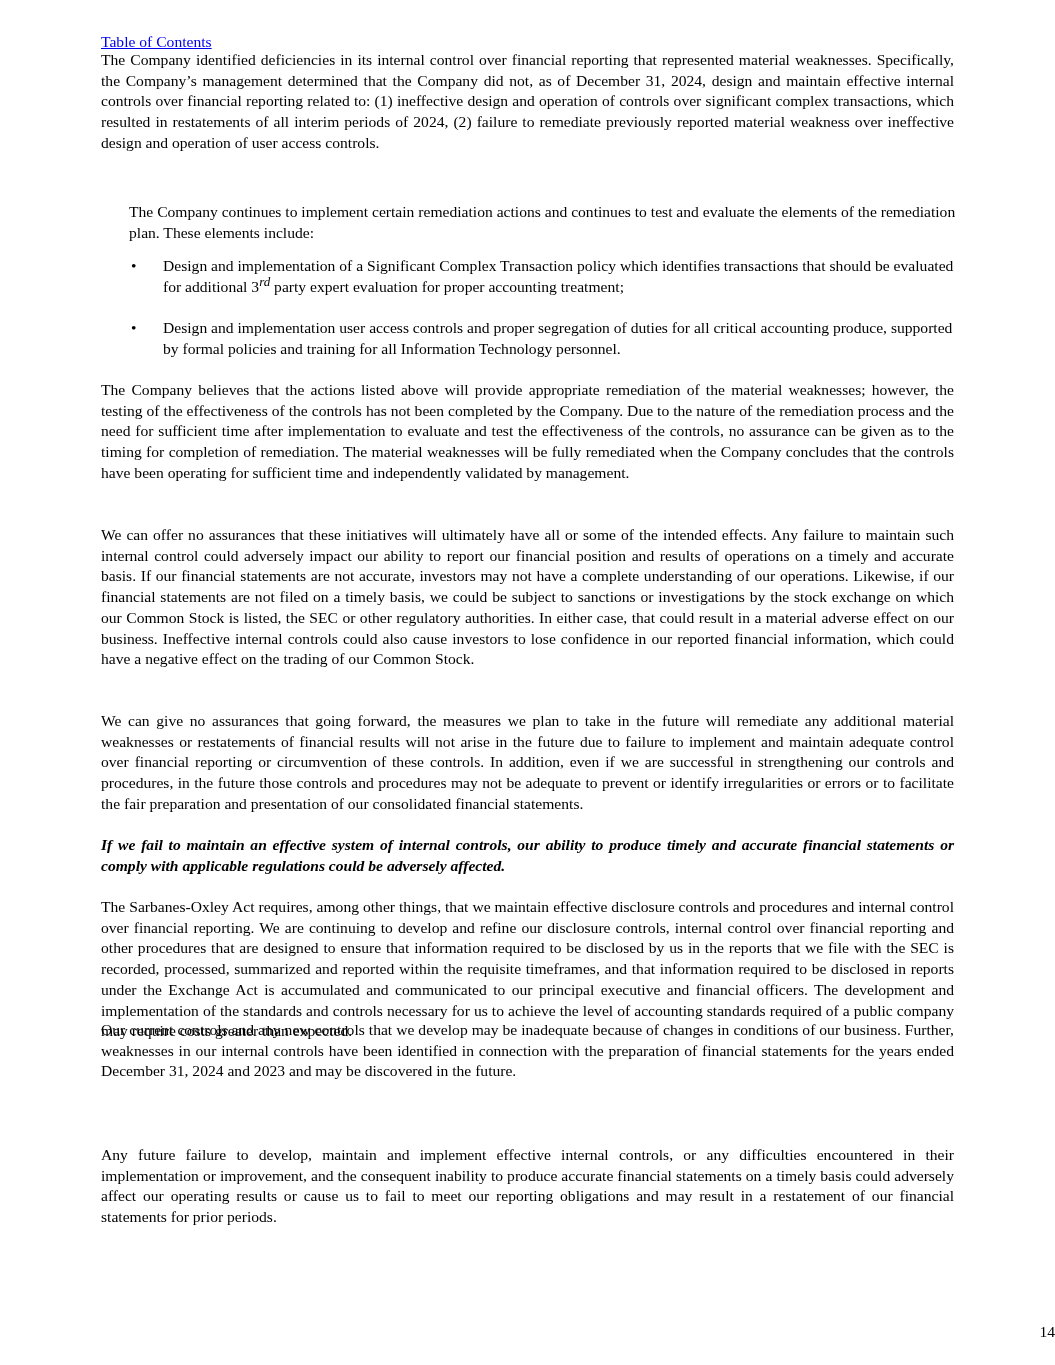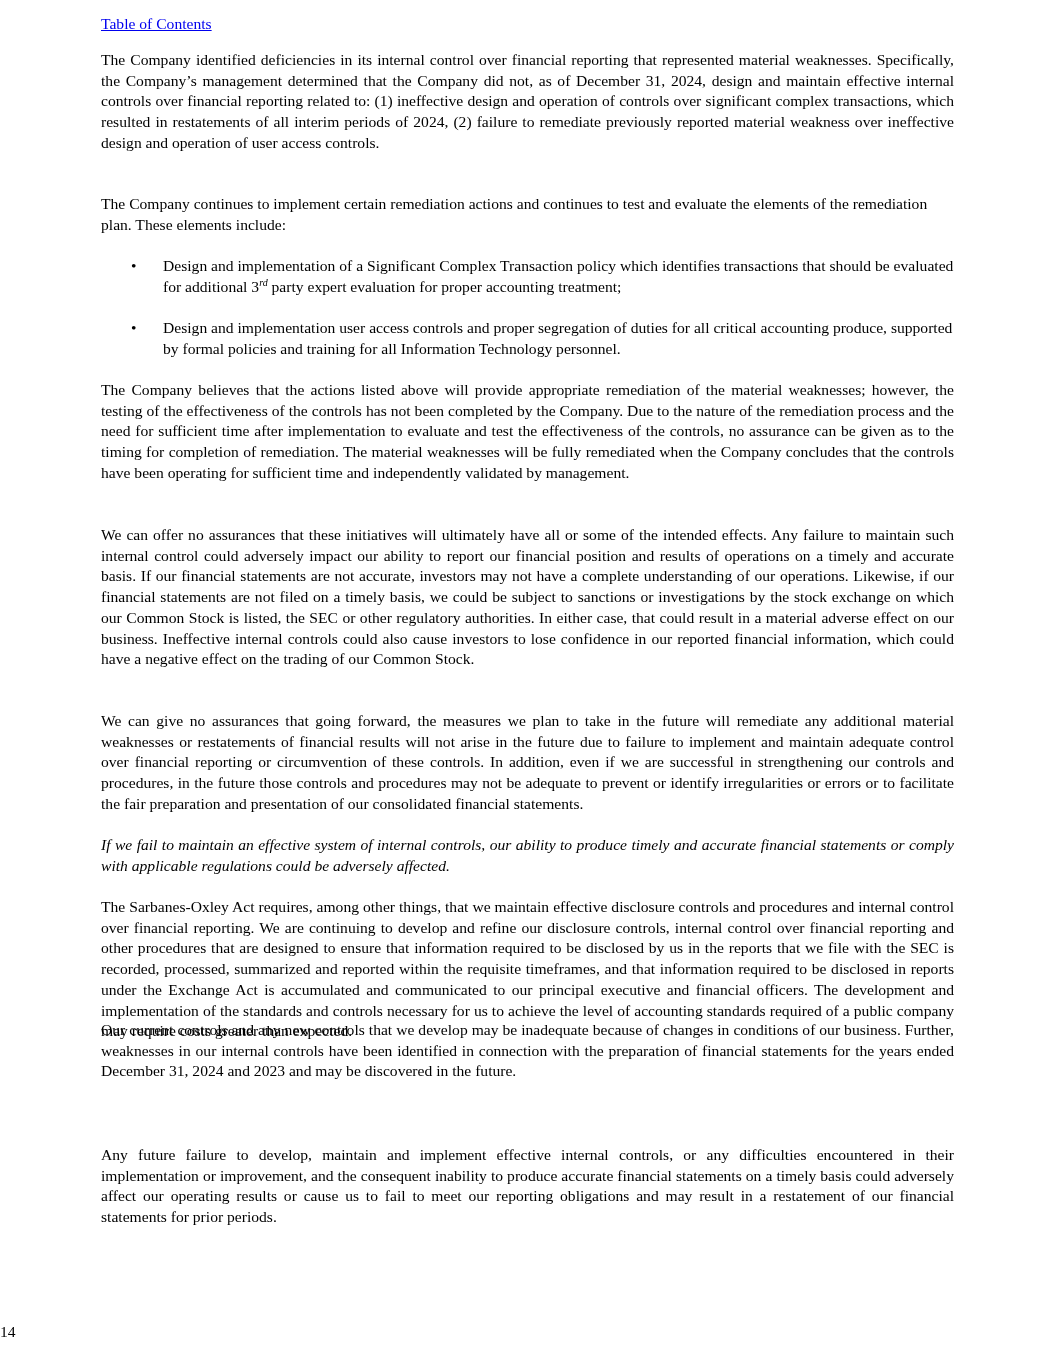--- a/index.html
+++ b/index.html
@@ -18,21 +18,21 @@
     }
     .page {
       position: absolute;
       left: 101px;
       top: 0;
       width: 853px;
     }
     .toc-link {
       position: absolute;
       left: 101px;
-      top: 14px;
+      top: 32px;
       color: #0000ee;
       text-decoration: underline;
       font-size: 15.6px;
       line-height: 20px;
       cursor: pointer;
     }
     .para {
       position: absolute;
       left: 0;
       width: 853px;
@@ -54,48 +54,48 @@
       width: 10px;
     }
     .bullet-text {
       position: absolute;
       left: 62px;
       top: 0;
       width: 791px;
       text-align: left;
     }
     sup {
-      font-size: 10px;
+      font-size: 13px;
       line-height: 0;
       vertical-align: 6px;
       font-style: italic;
     }
     .bold-italic {
-      font-weight: normal;
+      font-weight: bold;
       font-style: italic;
     }
     .page-number {
       position: absolute;
       left: 0;
       width: 1055px;
       top: 1322px;
-      text-align: left;
+      text-align: right;
       font-size: 15.6px;
     }
   </style>
 </head>
 <body>
 
 <a class="toc-link">Table of Contents</a>
 
 <div class="page">
 
   <p class="para" style="top:50px;">The Company identified deficiencies in its internal control over financial reporting that represented material weaknesses. Specifically, the Company’s management determined that the Company did not, as of December 31, 2024, design and maintain effective internal controls over financial reporting related to: (1) ineffective design and operation of controls over significant complex transactions, which resulted in restatements of all interim periods of 2024, (2) failure to remediate previously reported material weakness over ineffective design and operation of user access controls.</p>
 
-  <p class="para left" style="top:194px;">The Company continues to implement certain remediation actions and continues to test and evaluate the elements of the remediation plan. These elements include:</p>
+  <p class="para left" style="top:202px;margin-left:28px;">The Company continues to implement certain remediation actions and continues to test and evaluate the elements of the remediation plan. These elements include:</p>
 
   <div class="bullet-row" style="top:256px;">
     <span class="bullet-mark">•</span>
     <span class="bullet-text"><span>Design and implementation of a Significant Complex Transaction policy which identifies transactions that should be evaluated for additional 3</span><sup>rd</sup><span> party expert evaluation for proper accounting treatment;</span></span>
   </div>
 
   <div class="bullet-row" style="top:318px;">
     <span class="bullet-mark">•</span>
     <span class="bullet-text">Design and implementation user access controls and proper segregation of duties for all critical accounting produce, supported by formal policies and training for all Information Technology personnel.</span>
   </div>

